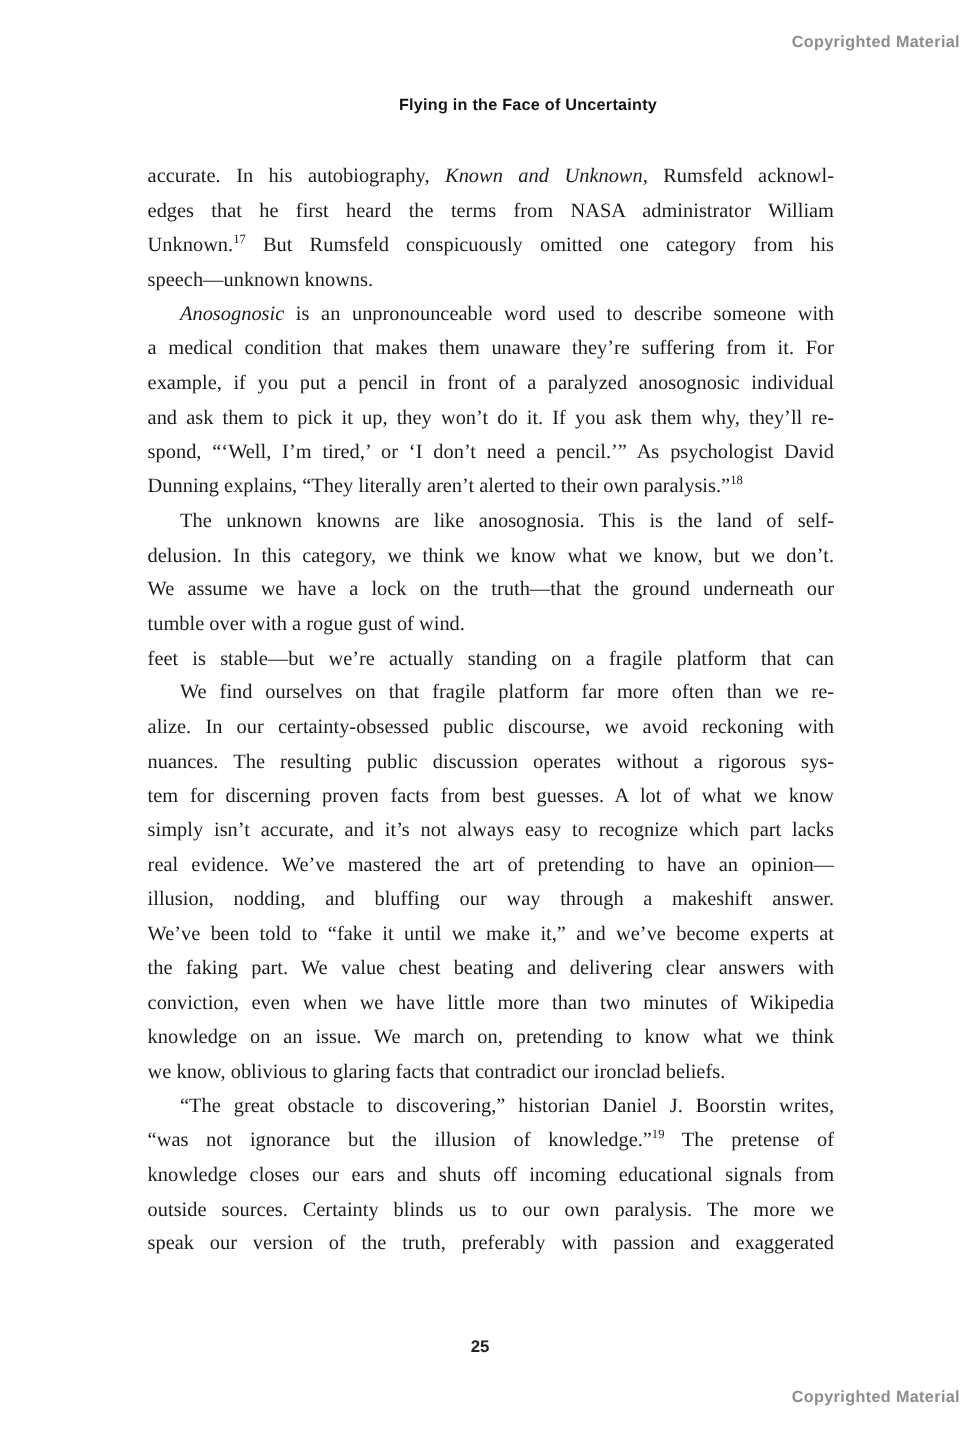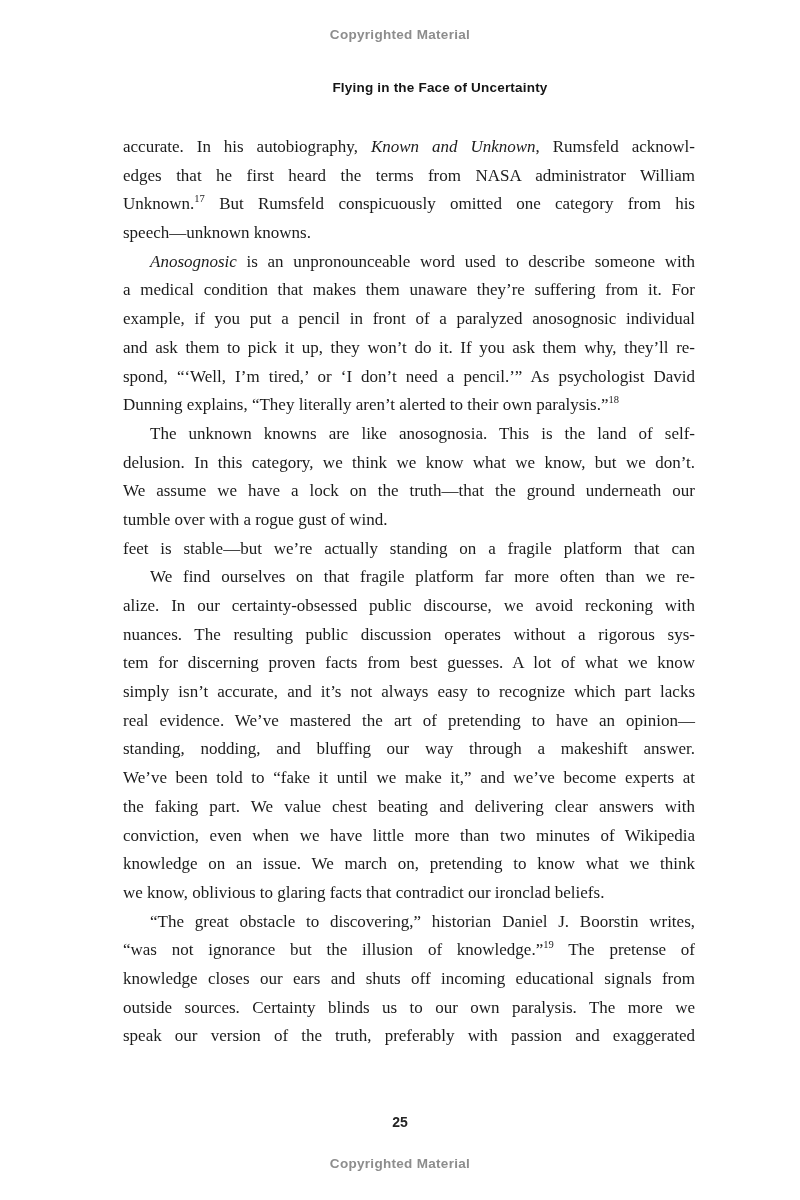--- a/index.html
+++ b/index.html
@@ -11,21 +11,21 @@
     position: relative;
     width: 800px;
     height: 1200px;
     background: #ffffff;
     overflow: hidden;
   }
   .copyright {
     position: absolute;
     left: 0;
     width: 100%;
-    text-align: center;
+    text-align: right;
     font-family: "Liberation Sans", sans-serif;
     font-weight: 700;
     font-size: 13.5px;
     color: #8d8d8d;
     letter-spacing: 0.3px;
   }
   .copyright.top { top: 27px; }
   .copyright.bottom { top: 1156px; }
   .running-header {
     position: absolute;
@@ -118,21 +118,21 @@
         <div class="line left"><span class="seg-normal">tumble over with a rogue gust of wind.</span></div>
         <div class="line justify"><span class="seg-normal">feet is stable—but we’re actually standing on a fragile platform that can</span></div>
       </div>
       <div class="paragraph">
         <div class="line justify indent"><span class="seg-normal">We find ourselves on that fragile platform far more often than we re-</span></div>
         <div class="line justify"><span class="seg-normal">alize. In our certainty-obsessed public discourse, we avoid reckoning with</span></div>
         <div class="line justify"><span class="seg-normal">nuances. The resulting public discussion operates without a rigorous sys-</span></div>
         <div class="line justify"><span class="seg-normal">tem for discerning proven facts from best guesses. A lot of what we know</span></div>
         <div class="line justify"><span class="seg-normal">simply isn’t accurate, and it’s not always easy to recognize which part lacks</span></div>
         <div class="line justify"><span class="seg-normal">real evidence. We’ve mastered the art of pretending to have an opinion—</span></div>
-        <div class="line justify"><span class="seg-normal">standing, nodding, and bluffing our way through a makeshift answer.</span></div>
+        <div class="line justify"><span class="seg-normal">illusion, nodding, and bluffing our way through a makeshift answer.</span></div>
         <div class="line justify"><span class="seg-normal">We’ve been told to “fake it until we make it,” and we’ve become experts at</span></div>
         <div class="line justify"><span class="seg-normal">the faking part. We value chest beating and delivering clear answers with</span></div>
         <div class="line justify"><span class="seg-normal">conviction, even when we have little more than two minutes of Wikipedia</span></div>
         <div class="line justify"><span class="seg-normal">knowledge on an issue. We march on, pretending to know what we think</span></div>
         <div class="line left"><span class="seg-normal">we know, oblivious to glaring facts that contradict our ironclad beliefs.</span></div>
       </div>
       <div class="paragraph">
         <div class="line justify indent"><span class="seg-normal">“The great obstacle to discovering,” historian Daniel J. Boorstin writes,</span></div>
         <div class="line justify"><span class="seg-normal">“was not ignorance but the illusion of knowledge.”</span><span class="seg-sup">19</span><span class="seg-normal"> The pretense of</span></div>
         <div class="line justify"><span class="seg-normal">knowledge closes our ears and shuts off incoming educational signals from</span></div>

